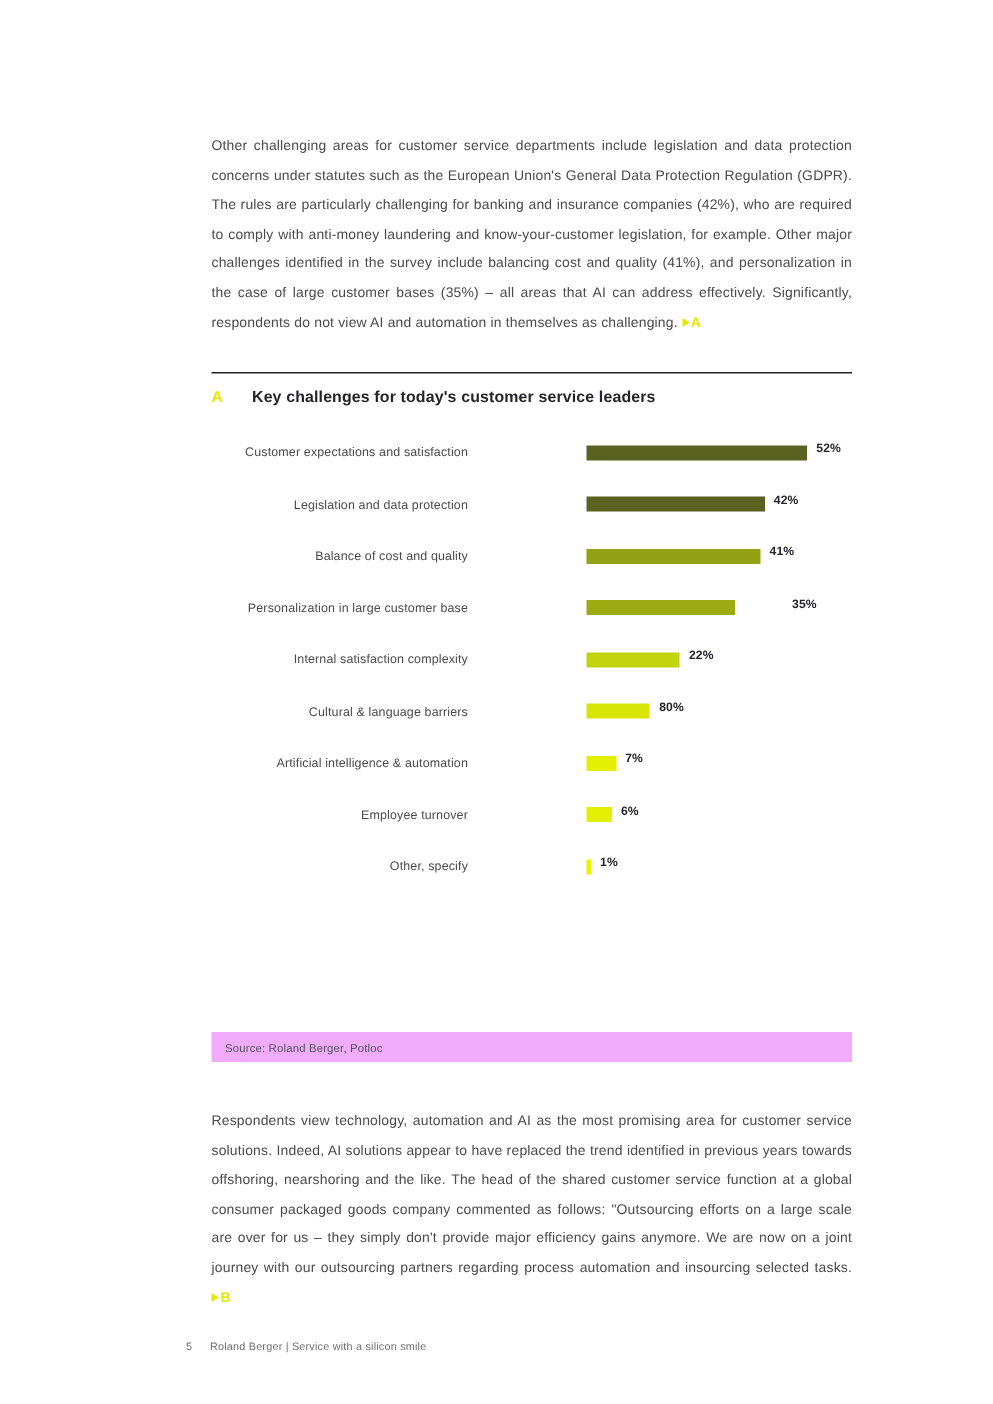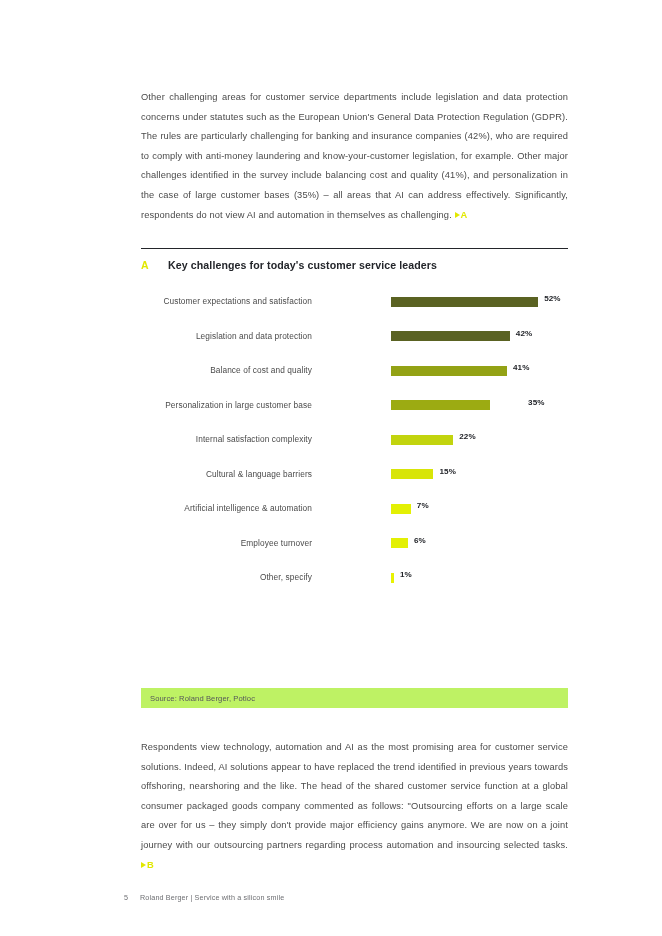--- a/index.html
+++ b/index.html
@@ -120,21 +120,21 @@
     letter-spacing: 0.1px;
   }
 
   
   .source-band {
     position: absolute;
     left: 141px;
     top: 688px;
     width: 427px;
     height: 20px;
-    background: #bef264;
+    background: #f0abfc;
     display: flex;
     align-items: center;
   }
   .source-text {
     font-size: 7.6px;
     color: #55565a;
     padding-left: 9px;
     letter-spacing: 0.1px;
   }
 
@@ -189,21 +189,21 @@
         <div class="row-value" style="left: 355.05px; margin-left: 32px;">35%</div>
       </div>
       <div class="chart-row">
         <div class="row-label">Internal satisfaction complexity</div>
         <div class="row-bar" style="width: 62.26px; background: rgb(194, 212, 14);"></div>
         <div class="row-value" style="left: 318.26px;">22%</div>
       </div>
       <div class="chart-row">
         <div class="row-label">Cultural &amp; language barriers</div>
         <div class="row-bar" style="width: 42.45px; background: rgb(216, 229, 8);"></div>
-        <div class="row-value" style="left: 298.45px;">15%</div>
+        <div class="row-value" style="left: 298.45px;">80%</div>
       </div>
       <div class="chart-row">
         <div class="row-label">Artificial intelligence &amp; automation</div>
         <div class="row-bar" style="width: 19.81px; background: rgb(227, 240, 4);"></div>
         <div class="row-value" style="left: 275.81px;">7%</div>
       </div>
       <div class="chart-row">
         <div class="row-label">Employee turnover</div>
         <div class="row-bar" style="width: 16.98px; background: rgb(227, 240, 4);"></div>
         <div class="row-value" style="left: 272.98px;">6%</div>

